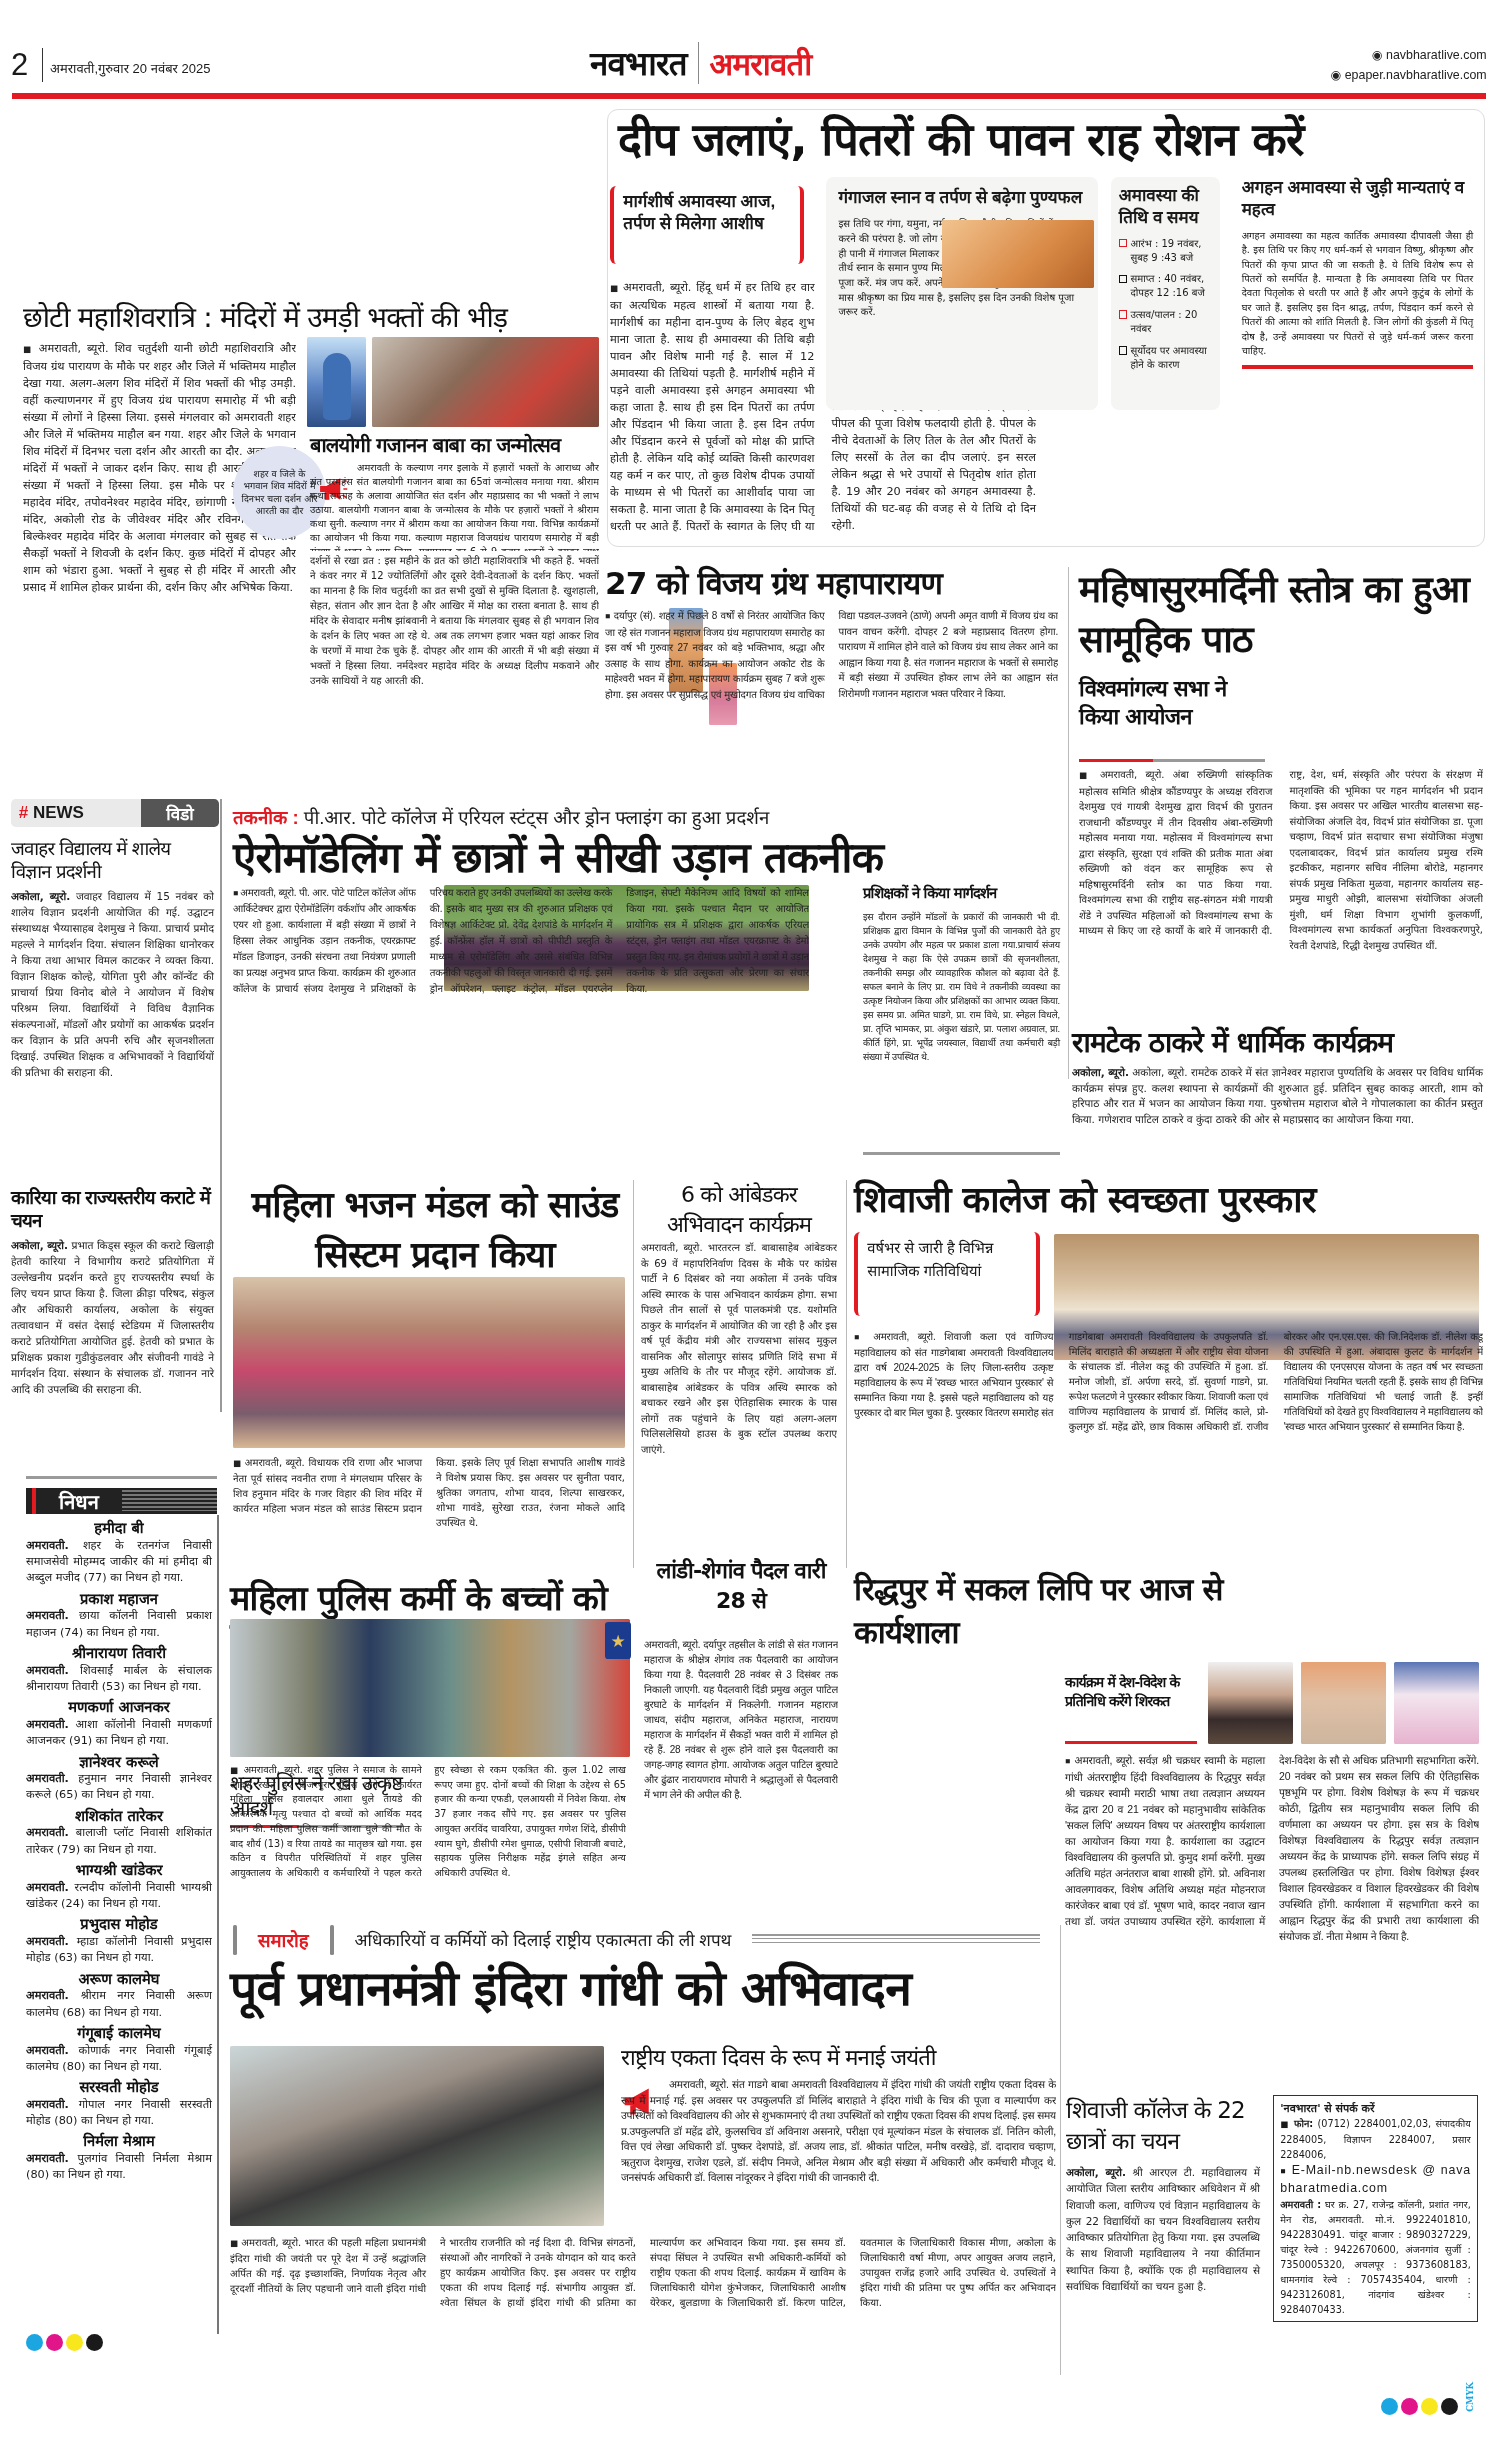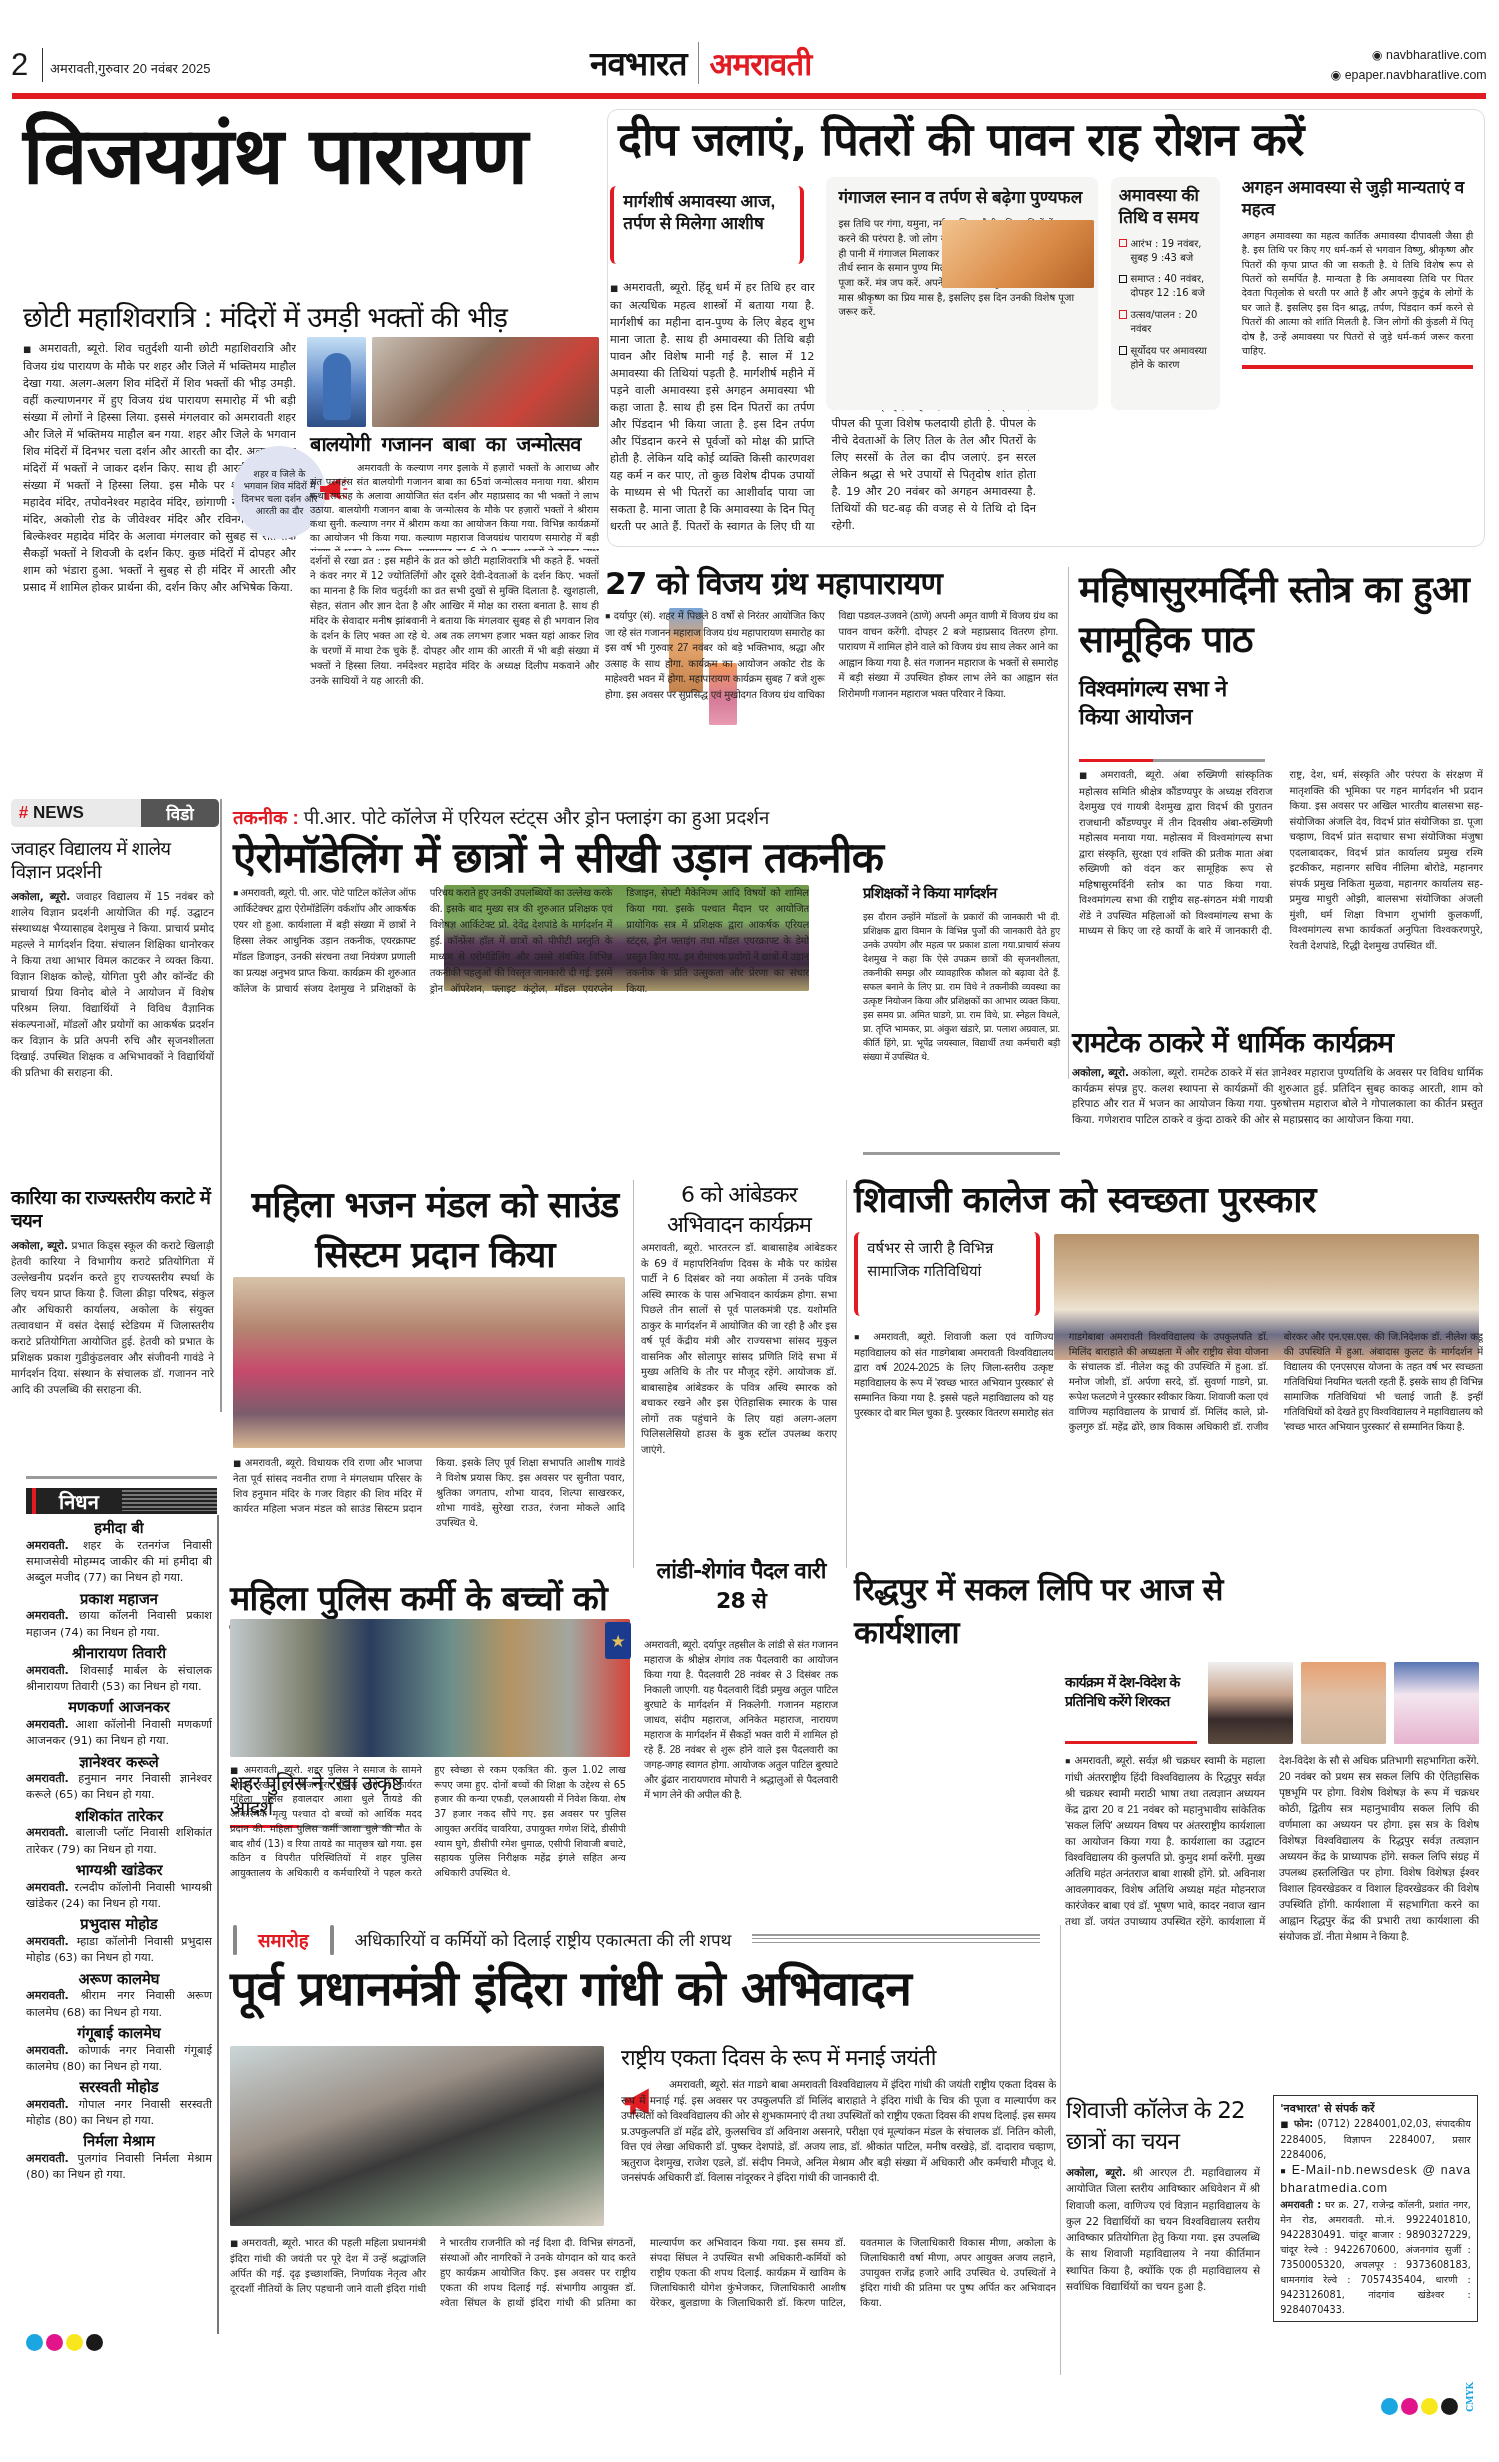--- a/index.html
+++ b/index.html
@@ -37,34 +37,33 @@
   <span style="width:0.8px;height:42px;background:#888;display:inline-block"></span>
   <span style="font-size:31px;font-weight:bold;color:#e21b23;letter-spacing:-0.8px">अमरावती</span>
 </div>
 <div class="abs" style="right:12.4px;top:45px;text-align:right;font-size:12.4px;line-height:20px;font-family:'Liberation Sans',sans-serif;color:#222">
   <div><span>◉ </span><span>navbharatlive.com</span></div>
   <div><span>◉ </span><span>epaper.navbharatlive.com</span></div>
 </div>
 <div id="masthead-rule" class="abs"></div>
 
 <div class="abs hl" style="left:23px;top:110px;width:574px;font-size:79px;line-height:92px;">
-  <div>विजयग्रंथ पारायण</div>
 </div>
 <div class="abs hl" style="left:23px;top:303px;width:574px;font-size:28px;font-weight:normal;">छोटी महाशिवरात्रि : मंदिरों में उमड़ी भक्तों की भीड़</div>
 
 <div class="abs body-txt bullet" style="left:23px;top:340px;width:273px;height:365px;overflow:hidden">अमरावती, ब्यूरो. शिव चतुर्दशी यानी छोटी महाशिवरात्रि और विजय ग्रंथ पारायण के मौके पर शहर और जिले में भक्तिमय माहौल देखा गया. अलग-अलग शिव मंदिरों में शिव भक्तों की भीड़ उमड़ी. वहीं कल्याणनगर में हुए विजय ग्रंथ पारायण समारोह में भी बड़ी संख्या में लोगों ने हिस्सा लिया. इससे मंगलवार को अमरावती शहर और जिले में भक्तिमय माहौल बन गया. शहर और जिले के भगवान शिव मंदिरों में दिनभर चला दर्शन और आरती का दौर. अलग-अलग मंदिरों में भक्तों ने जाकर दर्शन किए. साथ ही आरती में भी बड़ी संख्या में भक्तों ने हिस्सा लिया. इस मौके पर शहर के मशहूर महादेव मंदिर, तपोवनेश्वर महादेव मंदिर, छांगाणी नगर के महेश्वर मंदिर, अकोली रोड के जीवेश्वर मंदिर और रविनगर के मशहूर बिल्केश्वर महादेव मंदिर के अलावा मंगलवार को सुबह से रात तक सैकड़ों भक्तों ने शिवजी के दर्शन किए. कुछ मंदिरों में दोपहर और शाम को भंडारा हुआ. भक्तों ने सुबह से ही मंदिर में आरती और प्रसाद में शामिल होकर प्रार्थना की, दर्शन किए और अभिषेक किया.</div>
 <div class="abs" style="left:233px;top:446px;width:93px;height:93px;border-radius:50%;background:#dfe3f2;display:flex;align-items:center;justify-content:center;text-align:center;font-size:9.3px;line-height:12.4px;padding:7.8px">
   <span>शहर व जिले के भगवान शिव मंदिरों में दिनभर चला दर्शन और आरती का दौर</span>
 </div>
 <div class="photo" style="left:307px;top:337px;width:59px;height:90px;background:linear-gradient(180deg,#c4dff5,#5b84c4 55%,#2d4f86)">
   <div style="position:absolute;left:15.5px;top:15.5px;width:28px;height:67px;border-radius:14px 14px 4.7px 4.7px;background:#3f6fb5"></div>
 </div>
 <div class="photo" style="left:372px;top:337px;width:227px;height:90px;background:linear-gradient(135deg,#c8c0b4,#8a6a58 40%,#c9443a 70%,#7a4a3a)"></div>
 
-<div class="abs hl" style="left:310px;top:435px;width:289px;font-size:20px;font-weight:bold;font-family:Liberation Mono, monospace;">बालयोगी गजानन बाबा का जन्मोत्सव</div>
+<div class="abs hl" style="left:310px;top:435px;width:289px;font-size:20px;font-weight:bold;">बालयोगी गजानन बाबा का जन्मोत्सव</div>
 <div class="abs" style="left:317px;top:475px;width:31px;height:28px">
   <svg width="31" height="28" viewBox="0 0 40 36">
       <path d="M4 14h8l18-10v28L12 22H4z" fill="#e21b23"></path>
       <rect x="10" y="22" width="6" height="10" fill="#e21b23"></rect>
       <path d="M33 10l5-3M34 18h5M33 26l5 3" stroke="#e21b23" stroke-width="2"></path>
     </svg>
 </div>
 <div class="abs" style="left:310px;top:461px;width:289px;height:90px;overflow:hidden;font-size:9.7px;line-height:14px;text-align:justify;text-indent:47px">अमरावती के कल्याण नगर इलाके में हज़ारों भक्तों के आराध्य और संत परमहंस संत बालयोगी गजानन बाबा का 65वां जन्मोत्सव मनाया गया. श्रीराम कथा सप्ताह के अलावा आयोजित संत दर्शन और महाप्रसाद का भी भक्तों ने लाभ उठाया. बालयोगी गजानन बाबा के जन्मोत्सव के मौके पर हज़ारों भक्तों ने श्रीराम कथा सुनी. कल्याण नगर में श्रीराम कथा का आयोजन किया गया. विभिन्न कार्यक्रमों का आयोजन भी किया गया. कल्याण महाराज विजयग्रंथ पारायण समारोह में बड़ी संख्या में भक्त ने भाग लिया. महाप्रसाद का 6 से 9 हजार भक्तों ने इसका लाभ उठाया.</div>
 <div class="abs body-txt" style="left:310px;top:553px;width:289px;height:152px;overflow:hidden;font-size:10px;line-height:15px">दर्शनों से रखा व्रत : इस महीने के व्रत को छोटी महाशिवरात्रि भी कहते हैं. भक्तों ने कंवर नगर में 12 ज्योतिर्लिंगों और दूसरे देवी-देवताओं के दर्शन किए. भक्तों का मानना है कि शिव चतुर्दशी का व्रत सभी दुखों से मुक्ति दिलाता है. खुशहाली, सेहत, संतान और ज्ञान देता है और आखिर में मोक्ष का रास्ता बनाता है. साथ ही मंदिर के सेवादार मनीष झांबवानी ने बताया कि मंगलवार सुबह से ही भगवान शिव के दर्शन के लिए भक्त आ रहे थे. अब तक लगभग हजार भक्त यहां आकर शिव के चरणों में माथा टेक चुके हैं. दोपहर और शाम की आरती में भी बड़ी संख्या में भक्तों ने हिस्सा लिया. नर्मदेश्वर महादेव मंदिर के अध्यक्ष दिलीप मकवाने और उनके साथियों ने यह आरती की.</div>
 

